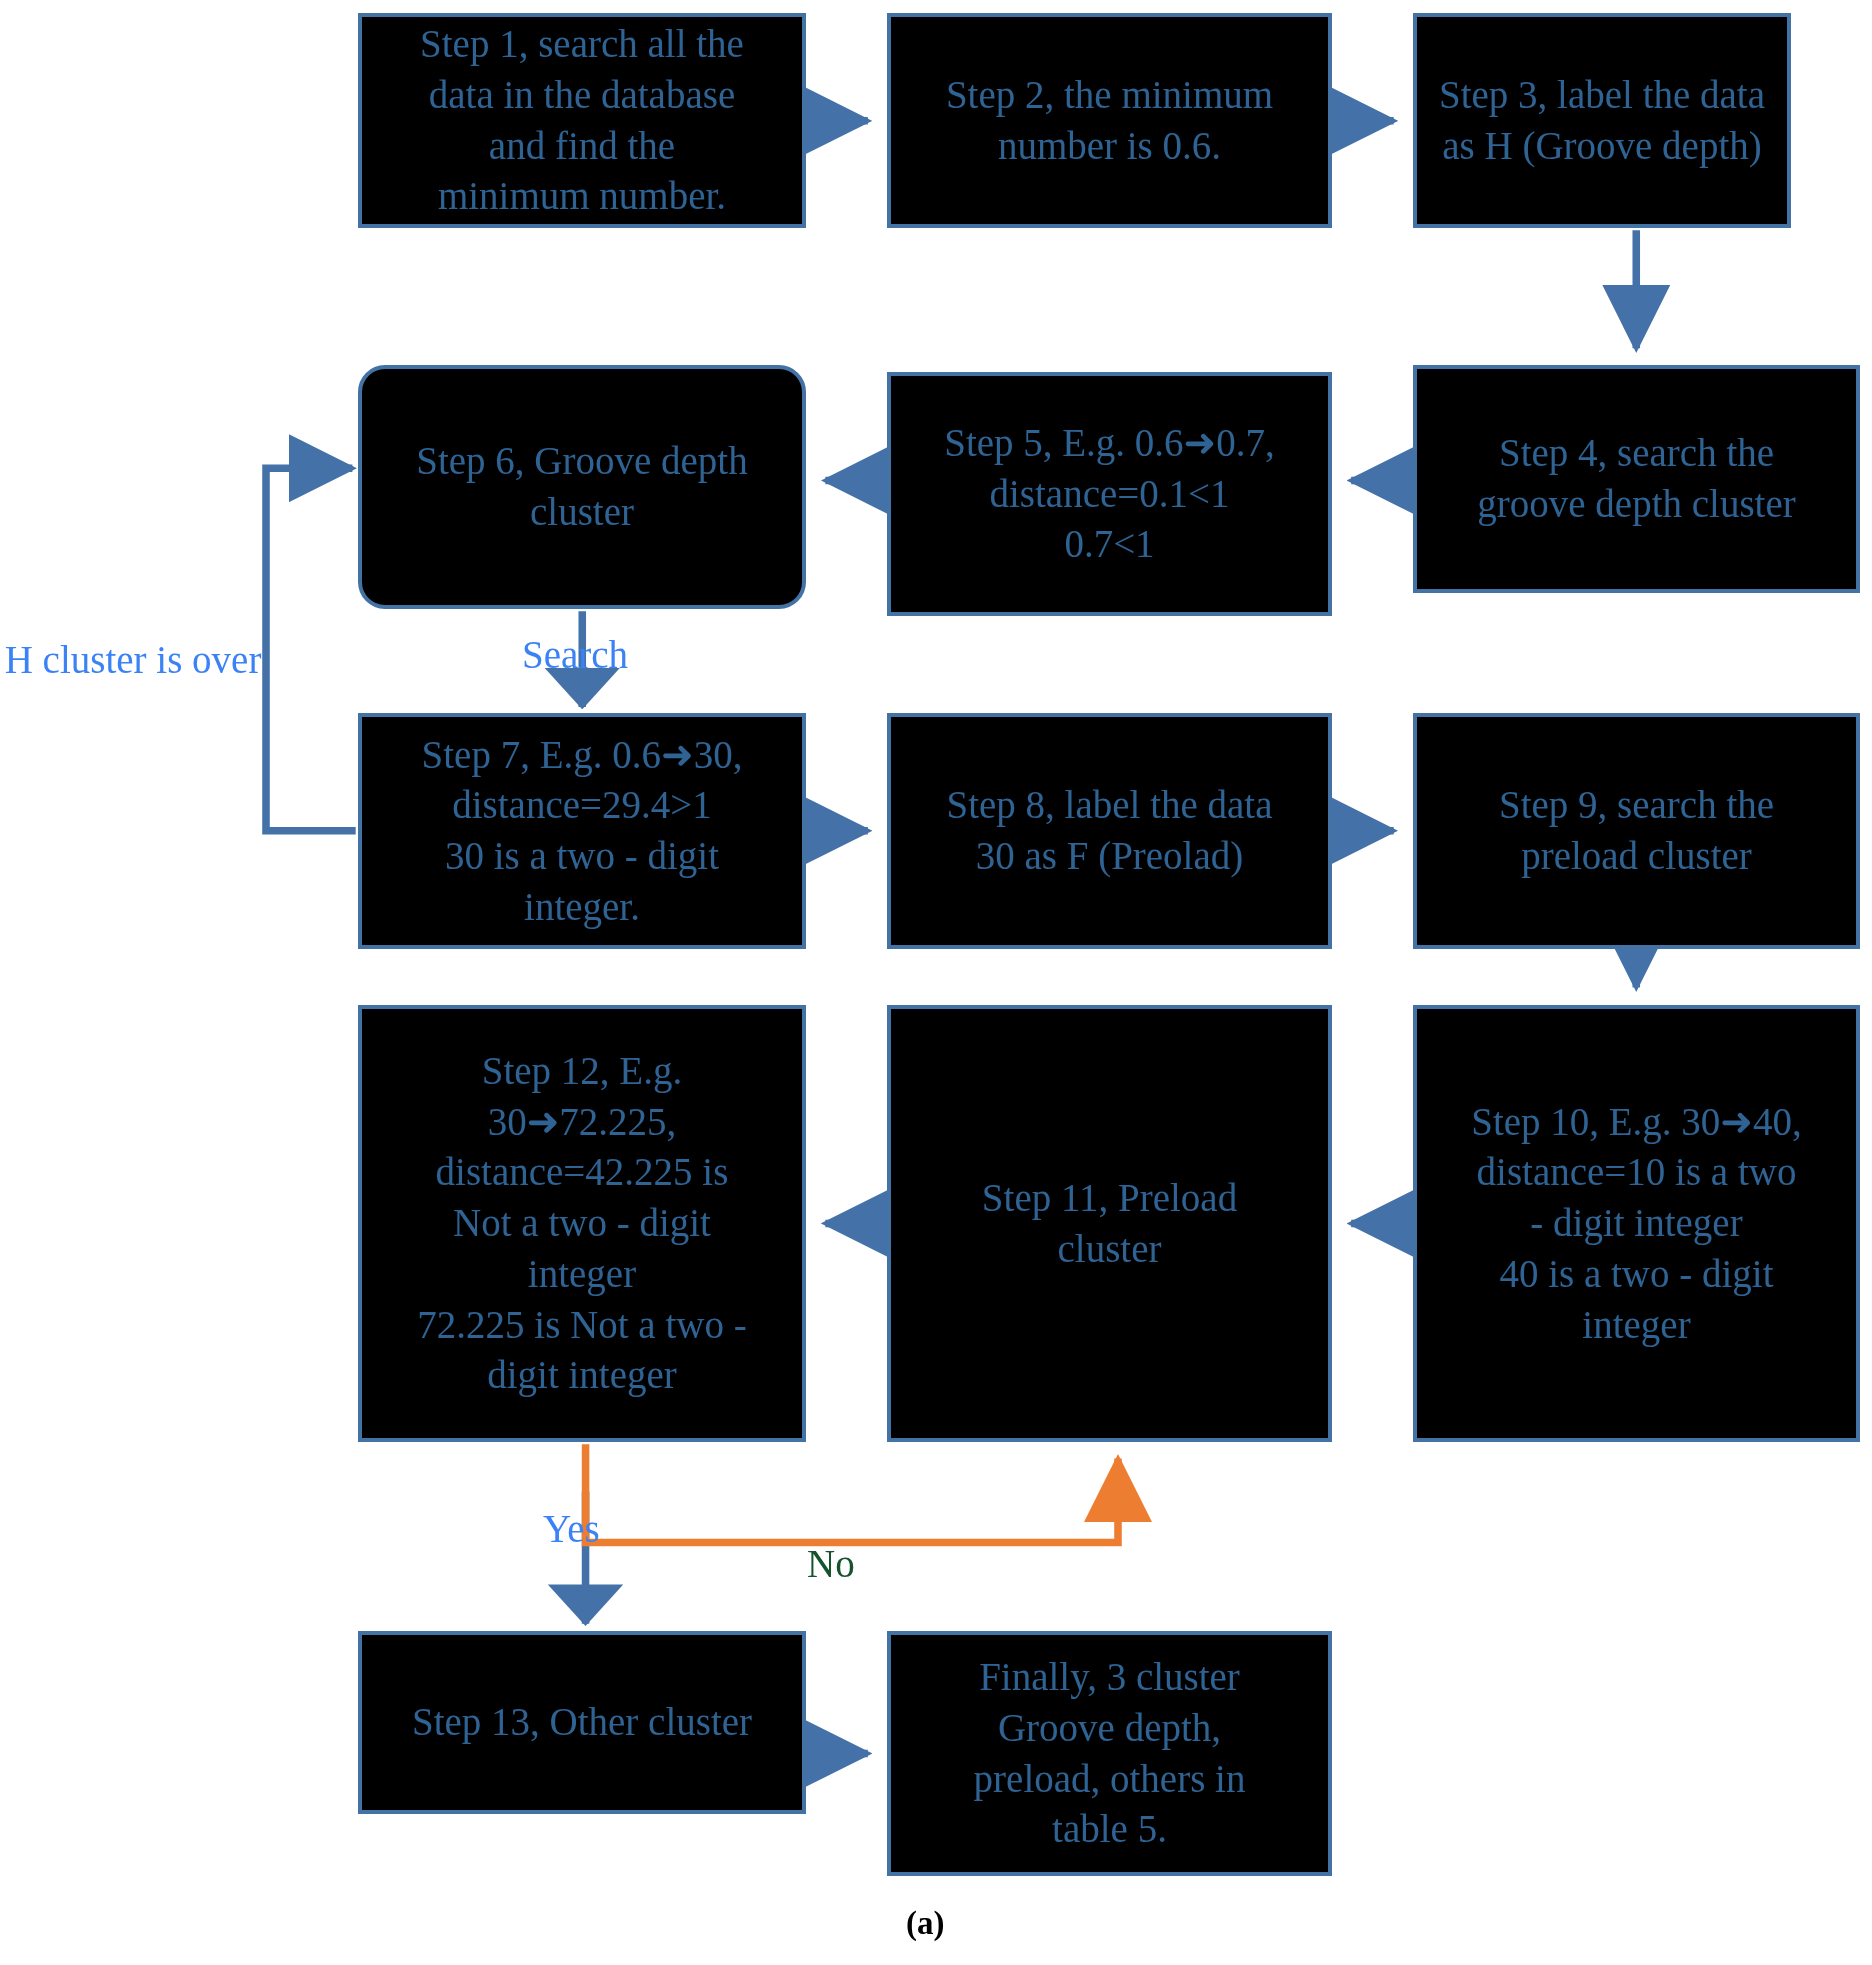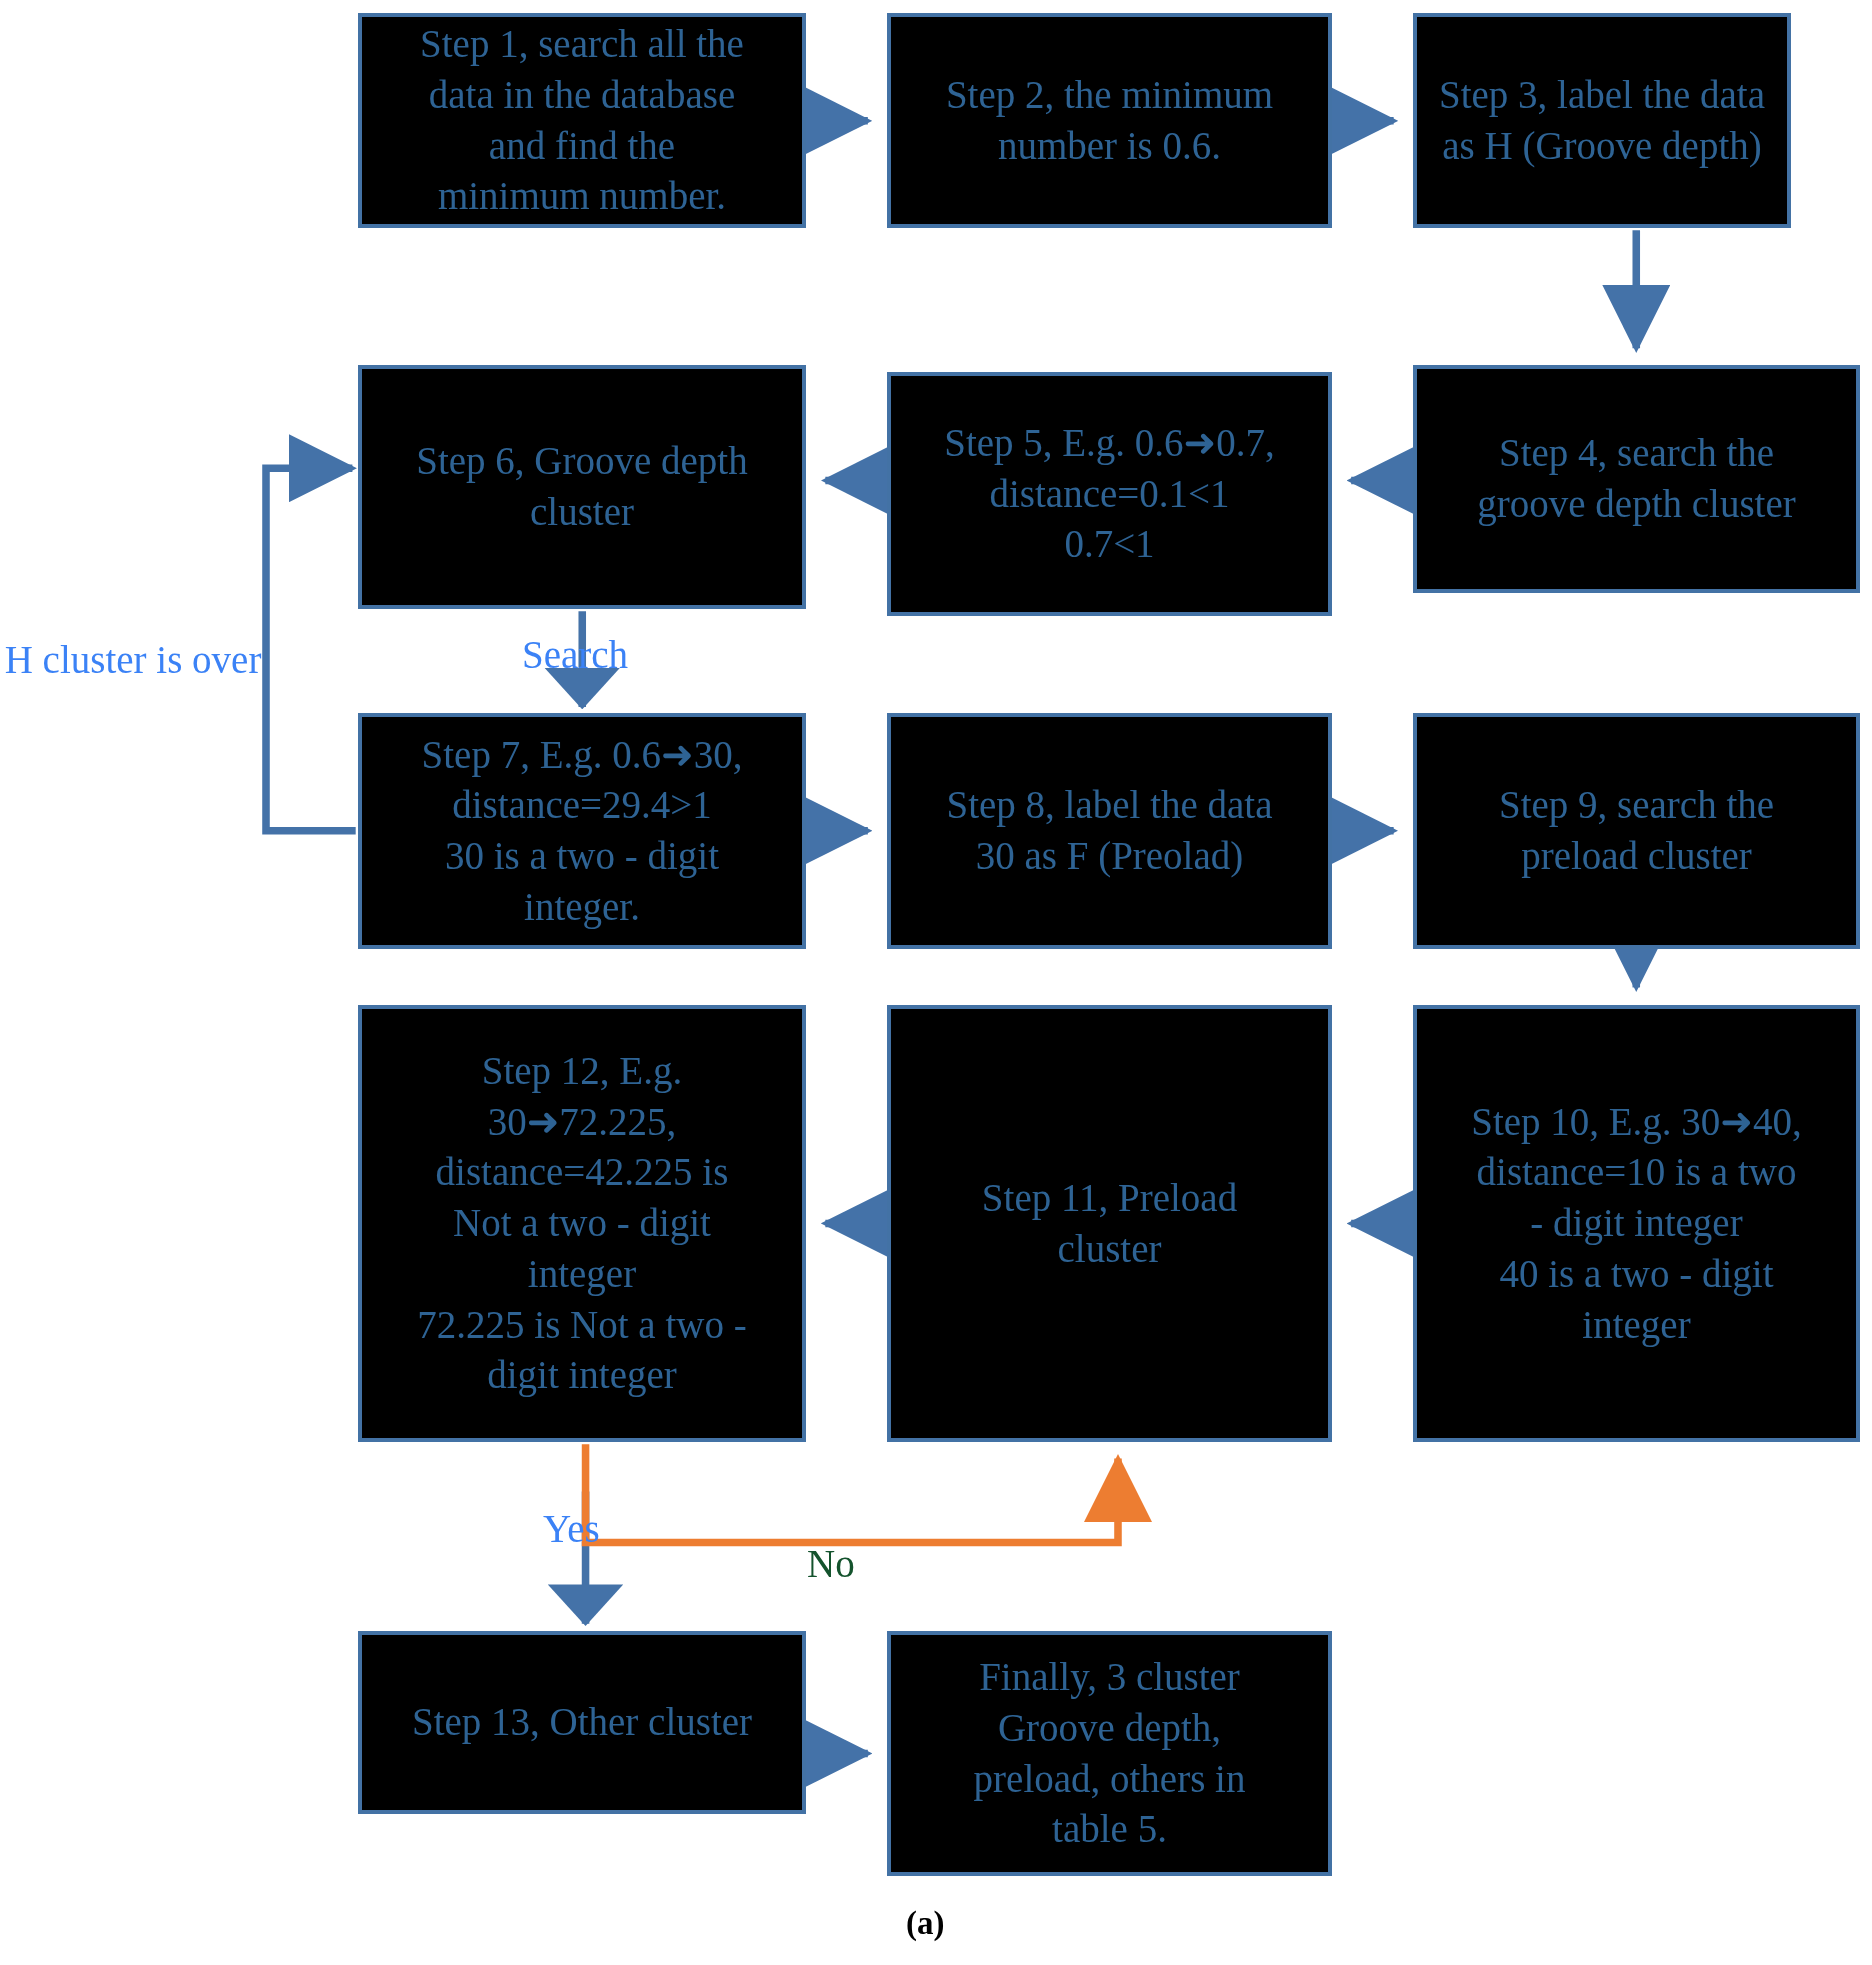--- a/index.html
+++ b/index.html
@@ -80,21 +80,21 @@
   <div class="node" style="left:887px;top:13.2px;width:445px;height:215px;">
     <span class="txt">Step 2, the minimum
 number is 0.6.</span>
   </div>
 
   <div class="node" style="left:1413px;top:13.2px;width:378px;height:215px;">
     <span class="txt">Step 3, label the data
 as H (Groove depth)</span>
   </div>
 
-  <div class="node" style="left:358px;top:365px;width:448px;height:244px;">
+  <div class="node" style="left:358px;top:365px;width:448px;height:244px;border-radius:27px;">
     <span class="txt">Step 6, Groove depth
 cluster</span>
   </div>
 
   <div class="node" style="left:887px;top:372px;width:445px;height:244px;">
     <span class="txt">Step 5, E.g. 0.6➜0.7,
 distance=0.1&lt;1
 0.7&lt;1</span>
   </div>
 

